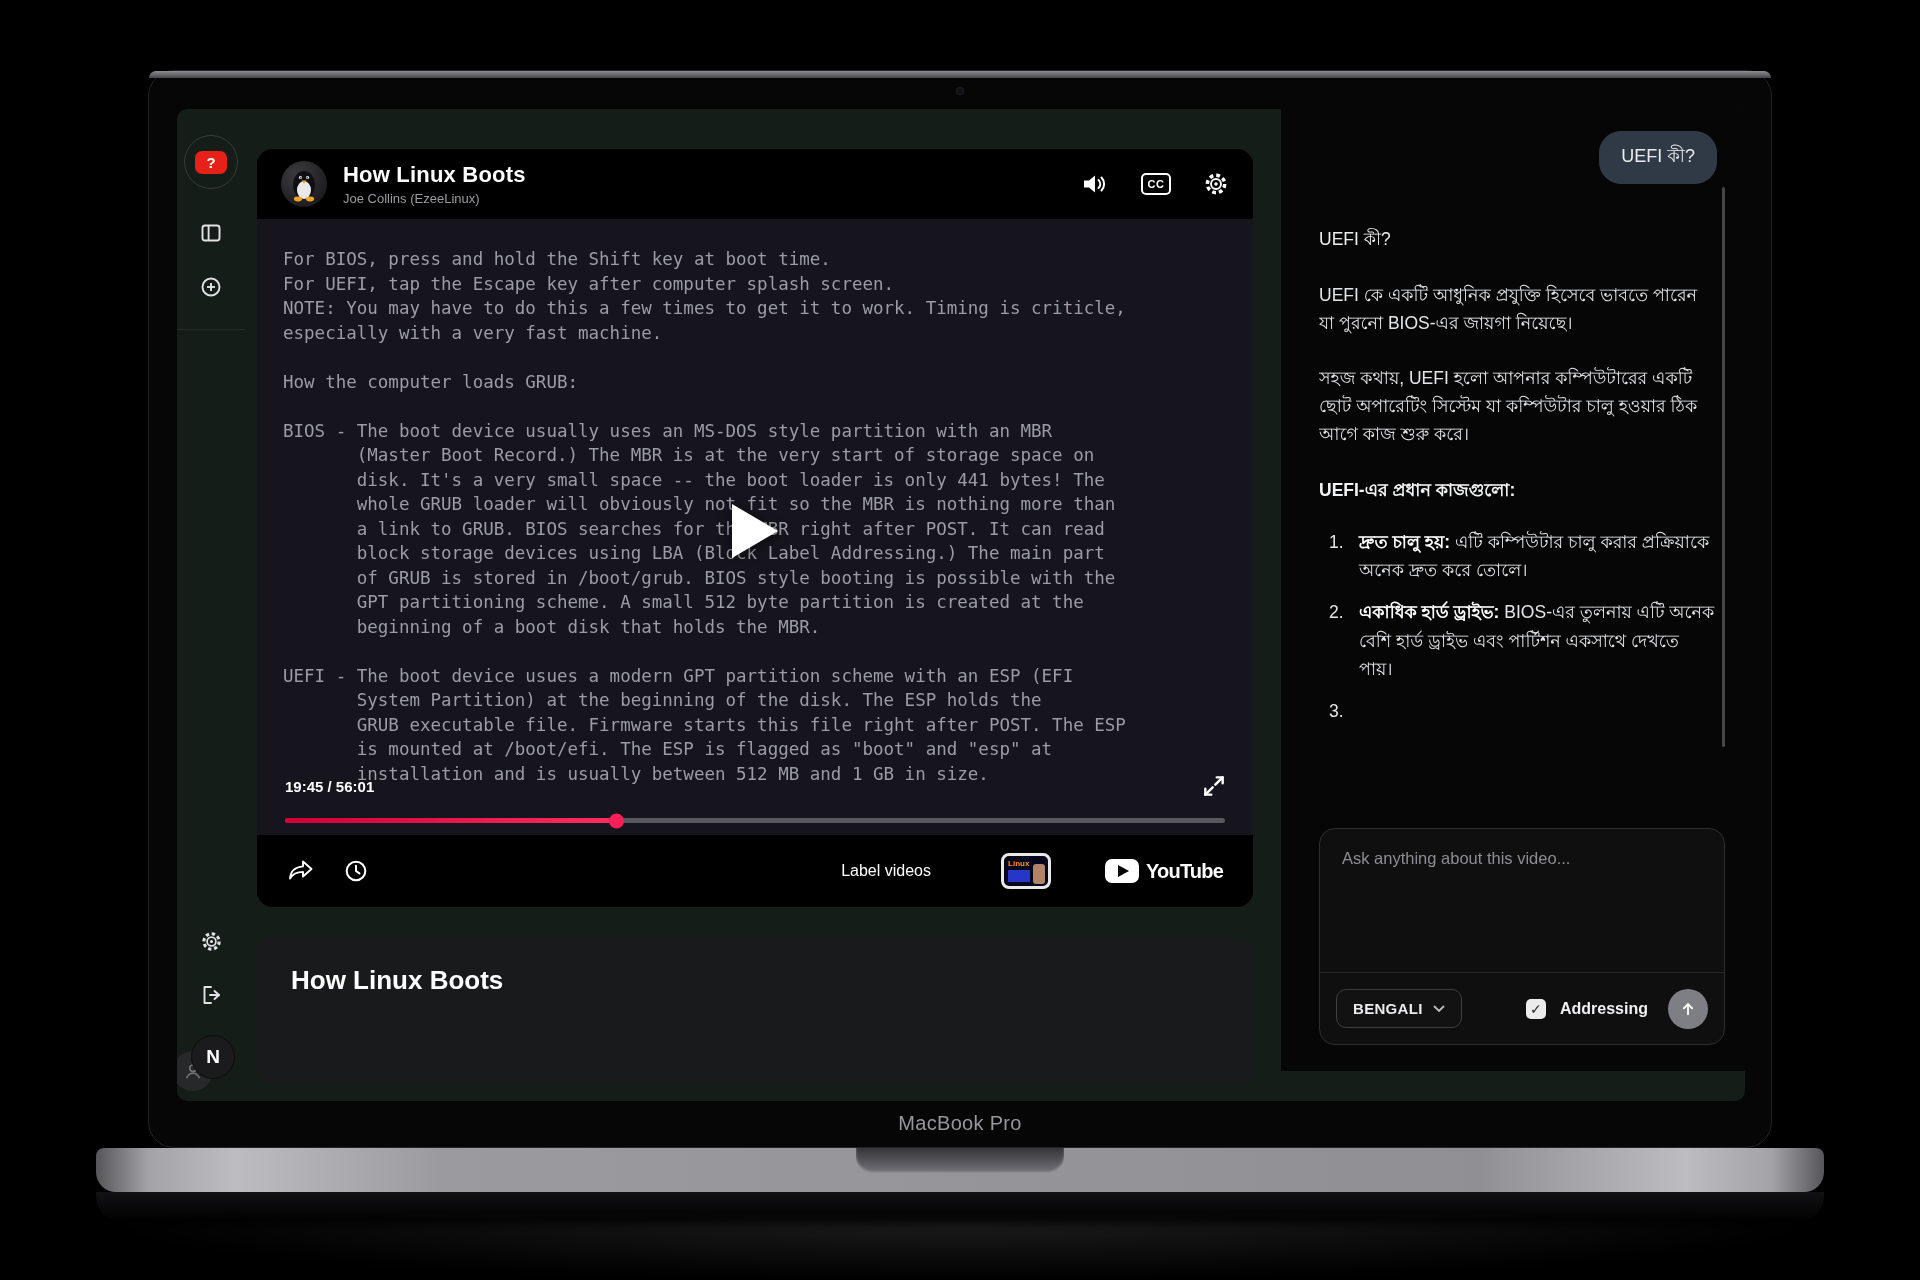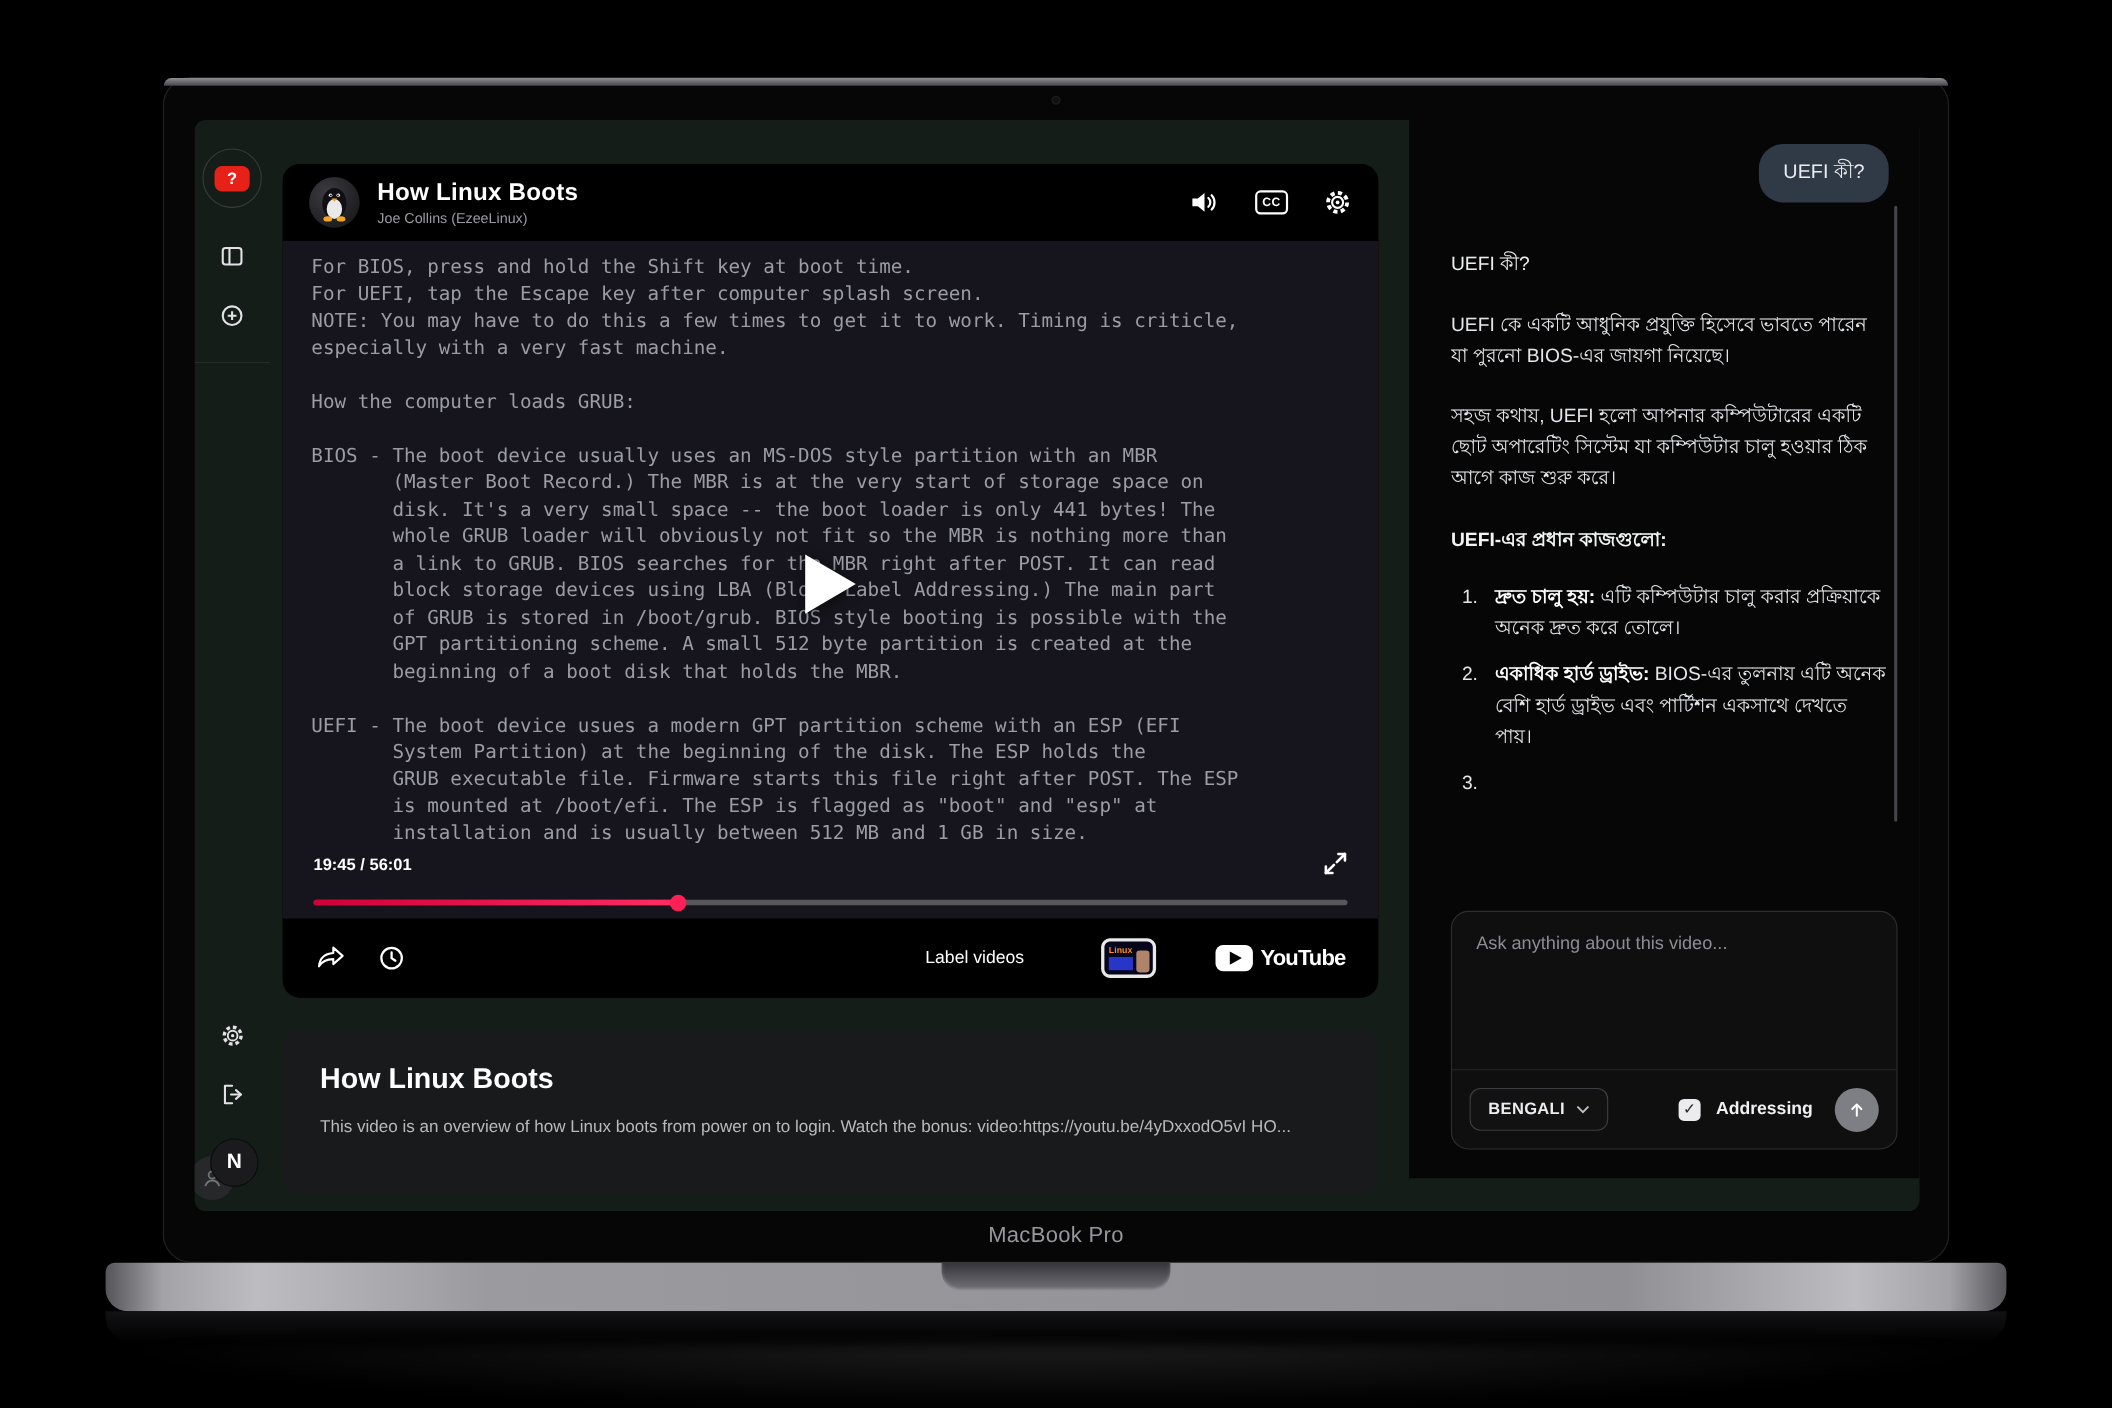--- a/index.html
+++ b/index.html
@@ -60,21 +60,21 @@
   .tux { width:46px; height:46px; border-radius:50%; background:radial-gradient(circle at 35% 30%, #3a3a40, #141416); flex:none; display:grid; place-items:center; }
   .title-block { flex:1; min-width:0; }
   .video-title { color:#fff; font-size:22px; font-weight:800; letter-spacing:.2px; }
   .video-channel { color:#9b9ba1; font-size:13px; margin-top:3px; }
   .header-actions { display:flex; align-items:center; gap:32px; color:#fff; }
   .hdr-icon { cursor:pointer; display:grid; place-items:center; }
   .cc-box { width:30px; height:22px; border:2px solid #fff; border-radius:5px; color:#fff;
             font-size:11px; font-weight:800; display:grid; place-items:center; letter-spacing:.5px; }
 
   .video-area { flex:1; position:relative; background:#16151d; overflow:hidden; }
-  .terminal { margin:0; padding:12px 26px; font-family:"DejaVu Sans Mono","Liberation Mono",monospace;
+  .terminal { margin:0; padding:28px 26px; font-family:"DejaVu Sans Mono","Liberation Mono",monospace;
               font-size:17.5px; line-height:24.5px; color:#9b9ca4; white-space:pre; }
   .play-button { position:absolute; left:50%; top:312px; transform:translate(-50%,-50%);
                  width:0; height:0; border-left:46px solid #fff; border-top:27px solid transparent;
                  border-bottom:27px solid transparent; filter:drop-shadow(0 2px 6px rgba(0,0,0,.6));
                  cursor:pointer; }
   .time-display { position:absolute; left:28px; bottom:40px; color:#fff; font-size:15px; font-weight:700; }
   .fullscreen-icon { position:absolute; right:26px; bottom:32px; color:#fff; cursor:pointer; }
   .progress-track { position:absolute; left:28px; right:28px; bottom:12px; height:5px;
                     background:#57575c; border-radius:3px; cursor:pointer; }
   .progress-fill { height:100%; background:linear-gradient(90deg,#cf0038,#ff2d60); border-radius:3px; position:relative; }
@@ -295,21 +295,20 @@
               <div class="yt-badge">
                   <span></span>
                 </div>
               <div class="yt-word">YouTube</div>
             </div>
           </div>
         </div>
 
         <div class="description-card">
           <div class="desc-title">How Linux Boots</div>
-          <div class="desc-body">This video is an overview of how Linux boots from power on to login. Watch the bonus: video:https://youtu.be/4yDxxodO5vI HO...</div>
         </div>
       </div>
 
       <div class="chat">
         <div class="chat-scroll">
           <div class="chat-scrollbar"></div>
           <div class="user-bubble">UEFI কী?</div>
           <div class="msg-heading">UEFI কী?</div>
           <div class="msg-para">UEFI কে একটি আধুনিক প্রযুক্তি হিসেবে ভাবতে পারেন যা পুরনো BIOS-এর জায়গা নিয়েছে।</div>
           <div class="msg-para">সহজ কথায়, UEFI হলো আপনার কম্পিউটারের একটি ছোট অপারেটিং সিস্টেম যা কম্পিউটার চালু হওয়ার ঠিক আগে কাজ শুরু করে।</div>

